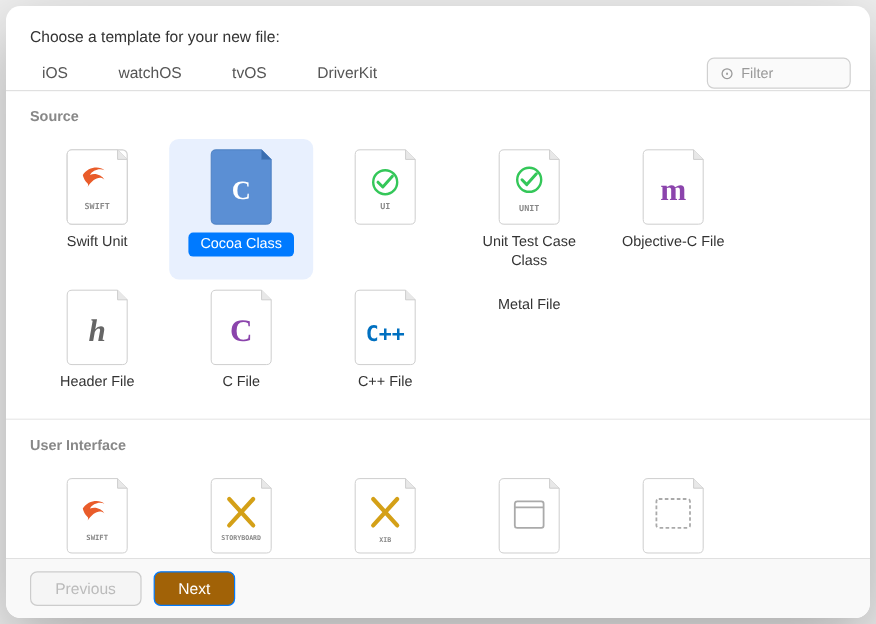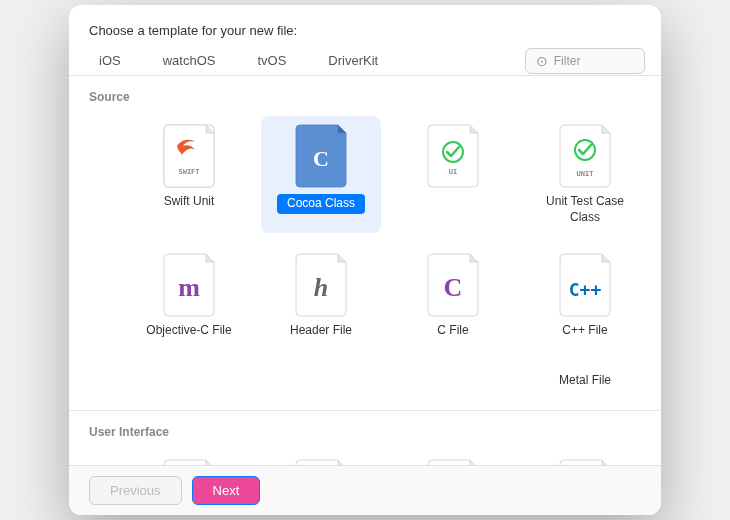--- a/index.html
+++ b/index.html
@@ -9,21 +9,21 @@
       display: flex;
       align-items: center;
       justify-content: center;
       width: 730px;
       height: 520px;
       overflow: hidden;
     }
     .dialog {
       background: #ffffff;
       border-radius: 12px;
-      width: 592px;
+      width: 720px;
       height: 510px;
       box-shadow: 0 20px 60px rgba(0,0,0,0.3);
       display: flex;
       flex-direction: column;
       overflow: hidden;
     }
     .dialog-header {
       padding: 18px 20px 8px 20px;
       font-size: 13px;
       color: #333;
@@ -78,22 +78,21 @@
     }
     .section-divider {
       border: none;
       border-top: 1px solid #e8e8e8;
       margin: 4px 0;
     }
     .icon-grid {
       display: flex;
       flex-wrap: wrap;
       padding: 6px 16px 10px 16px;
-      gap: 12px;
-      justify-content: flex-end;
+      gap: 0;
     }
     .icon-item {
       display: flex;
       flex-direction: column;
       align-items: center;
       width: 120px;
       padding: 8px 6px;
       border-radius: 8px;
       cursor: pointer;
       text-align: center;
@@ -136,21 +135,21 @@
     .btn {
       padding: 6px 20px;
       border-radius: 6px;
       font-size: 13px;
       cursor: pointer;
       border: 1px solid #ccc;
       background: #f5f5f5;
       color: #333;
     }
     .btn.primary {
-      background: #ec4899;
+      background: #a16207;
       color: white;
       border-color: #007AFF;
       font-weight: 500;
     }
     .btn.disabled {
       color: #bbb;
       cursor: default;
     }
     .footer-right {
       display: flex;

